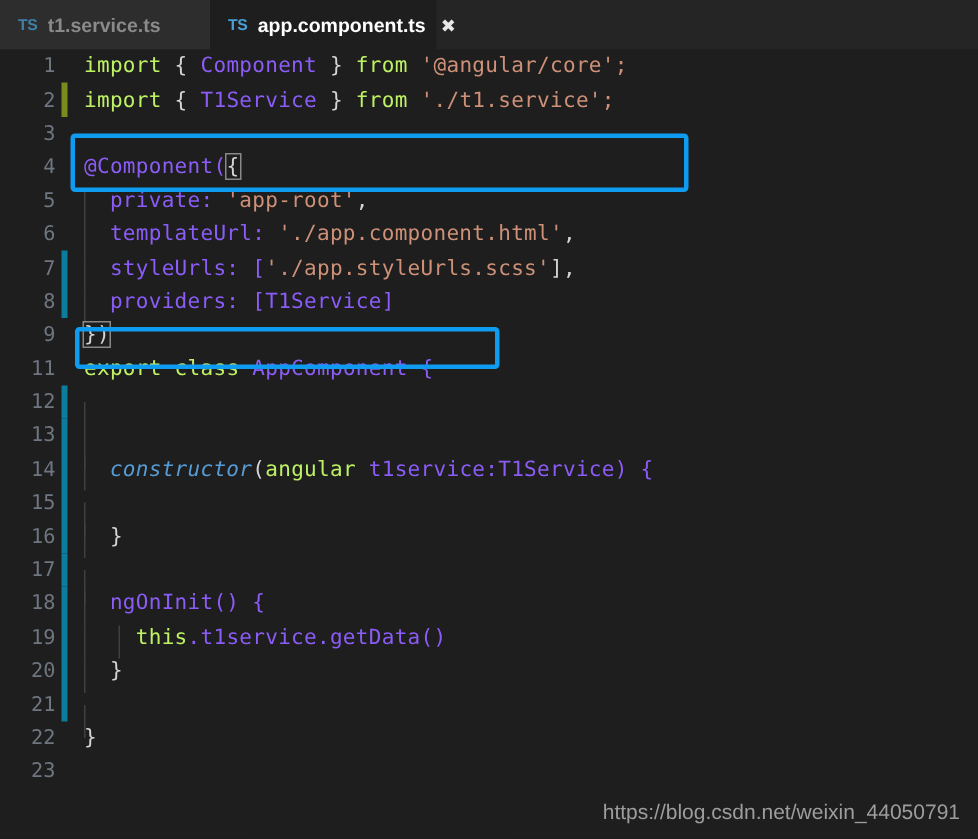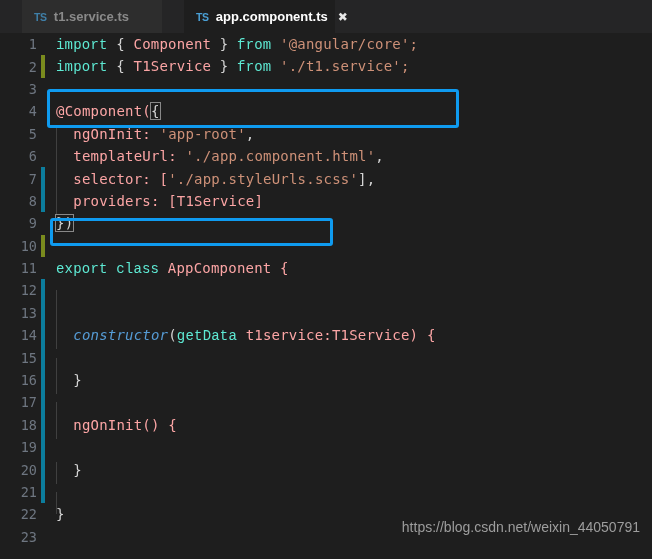--- a/index.html
+++ b/index.html
@@ -24,21 +24,20 @@
   .tab {
     display: flex;
     align-items: center;
     height: 33px;
     padding: 0 11px 0 12px;
     box-sizing: border-box;
     font-family: "Liberation Sans", sans-serif;
     font-size: 13px;
     white-space: nowrap;
     position: relative;
-    margin-left: 22px;
   }
   .tab.inactive {
     background: #2d2d2d;
     color: #8a8a8a;
     width: 140px;
   }
   .tab.active {
     background: #1e1e1e;
     color: #ffffff;
     width: 151px;
@@ -115,22 +114,22 @@
   
   .iguide {
     position: absolute;
     width: 1px;
     background: #404040;
     top: 0;
     height: 22.4px;
   }
 
   
-  .kw       { color: #5eead4; font-family: Liberation Mono, monospace; }   
-  .ident    { color: #fca5a5; margin-top: 32px; }
+  .kw       { color: #bef264; }   
+  .ident    { color: #8b5cf6; margin-top: 32px; }
   .str      { color: #ce9178; text-align: center; }
   .punct    { color: #d4d4d4; }
   .plainblue{ color: #569cd6; font-style: italic; }
   .bracket-hl {
     outline: 1px solid #888888;
     background: transparent;
   }
 
   
   .annot {
@@ -150,21 +149,21 @@
     left: 50px;
     top: 185px;
     width: 283px;
     height: 28px;
   }
 
   
   .watermark {
     position: absolute;
     right: 12px;
-    bottom: 24px;
+    bottom: 10px;
     color: #9d9d9d;
     font-family: "Liberation Sans", sans-serif;
     font-size: 14px;
   }
 </style>
 </head>
 <body>
 
 <div class="tabbar">
   <div class="tab inactive">
@@ -198,50 +197,45 @@
       <div class="code"></div>
     </div>
 
     <div class="row">
       <div class="lineno">4</div>
       <div class="code"><span class="ident">@Component(</span><span class="punct bracket-hl">{</span></div>
     </div>
 
     <div class="row">
       <div class="lineno">5</div>
-      <div class="code"><span class="iguide" style="left:19px"></span><span class="ident">  ngOnInit: </span><span class="str">'app-root'</span><span class="punct">,</span></div>
+      <div class="code"><span class="iguide" style="left:19px"></span><span class="ident">  private: </span><span class="str">'app-root'</span><span class="punct">,</span></div>
     </div>
 
     <div class="row">
       <div class="lineno">6</div>
       <div class="code"><span class="iguide" style="left:19px"></span><span class="ident">  templateUrl: </span><span class="str">'./app.component.html'</span><span class="punct">,</span></div>
     </div>
 
     <div class="row">
       <div class="lineno">7</div>
       <div class="gutter-mark gm-modified"></div>
-      <div class="code"><span class="iguide" style="left:19px"></span><span class="ident">  selector: [</span><span class="str">'./app.styleUrls.scss'</span><span class="punct">],</span></div>
+      <div class="code"><span class="iguide" style="left:19px"></span><span class="ident">  styleUrls: [</span><span class="str">'./app.styleUrls.scss'</span><span class="punct">],</span></div>
     </div>
 
     <div class="row">
       <div class="lineno">8</div>
       <div class="gutter-mark gm-modified"></div>
       <div class="code"><span class="iguide" style="left:19px"></span><span class="ident">  providers: [T1Service]</span></div>
     </div>
 
     <div class="row">
       <div class="lineno">9</div>
       <div class="code"><span class="punct bracket-hl">})</span></div>
     </div>
 
-    <div class="row">
-      <div class="lineno">10</div>
-      <div class="gutter-mark gm-added-olive"></div>
-      <div class="code"></div>
-    </div>
 
     <div class="row">
       <div class="lineno">11</div>
       <div class="code"><span class="kw">export</span><span class="kw"> class</span><span class="ident"> AppComponent {</span></div>
     </div>
 
     <div class="row">
       <div class="lineno">12</div>
       <div class="gutter-mark gm-modified"></div>
       <div class="code"><span class="iguide" style="left:19px"></span></div>
@@ -249,21 +243,21 @@
 
     <div class="row">
       <div class="lineno">13</div>
       <div class="gutter-mark gm-modified"></div>
       <div class="code"><span class="iguide" style="left:19px"></span></div>
     </div>
 
     <div class="row">
       <div class="lineno">14</div>
       <div class="gutter-mark gm-modified"></div>
-      <div class="code"><span class="iguide" style="left:19px"></span><span class="plainblue">  constructor</span><span class="punct">(</span><span class="kw">getData</span><span class="ident"> t1service:T1Service) {</span></div>
+      <div class="code"><span class="iguide" style="left:19px"></span><span class="plainblue">  constructor</span><span class="punct">(</span><span class="kw">angular</span><span class="ident"> t1service:T1Service) {</span></div>
     </div>
 
     <div class="row">
       <div class="lineno">15</div>
       <div class="gutter-mark gm-modified"></div>
       <div class="code"><span class="iguide" style="left:19px"></span></div>
     </div>
 
     <div class="row">
       <div class="lineno">16</div>
@@ -279,20 +273,21 @@
 
     <div class="row">
       <div class="lineno">18</div>
       <div class="gutter-mark gm-modified"></div>
       <div class="code"><span class="iguide" style="left:19px"></span><span class="ident">  ngOnInit() {</span></div>
     </div>
 
     <div class="row">
       <div class="lineno">19</div>
       <div class="gutter-mark gm-modified"></div>
+      <div class="code"><span class="iguide" style="left:19px"></span><span class="iguide" style="left:42px"></span><span class="punct">    </span><span class="kw">this</span><span class="ident">.t1service.getData()</span></div>
     </div>
 
     <div class="row">
       <div class="lineno">20</div>
       <div class="gutter-mark gm-modified"></div>
       <div class="code"><span class="iguide" style="left:19px"></span><span class="punct">  }</span></div>
     </div>
 
     <div class="row">
       <div class="lineno">21</div>

